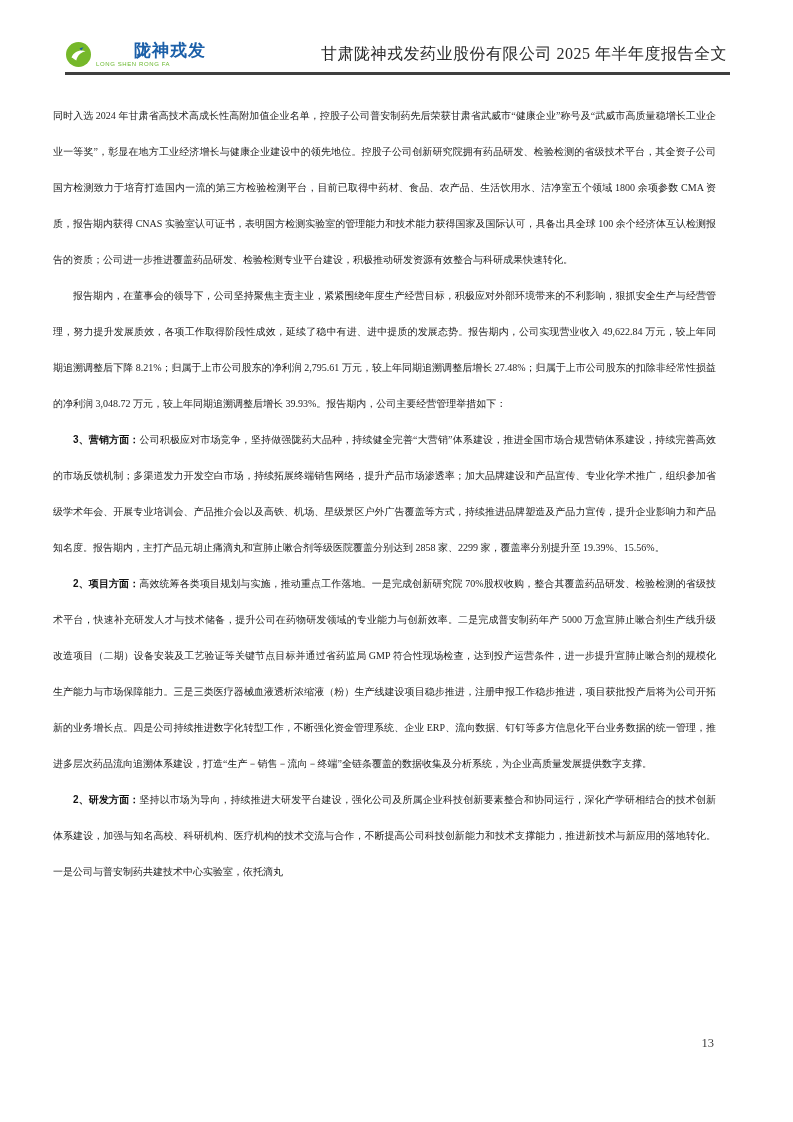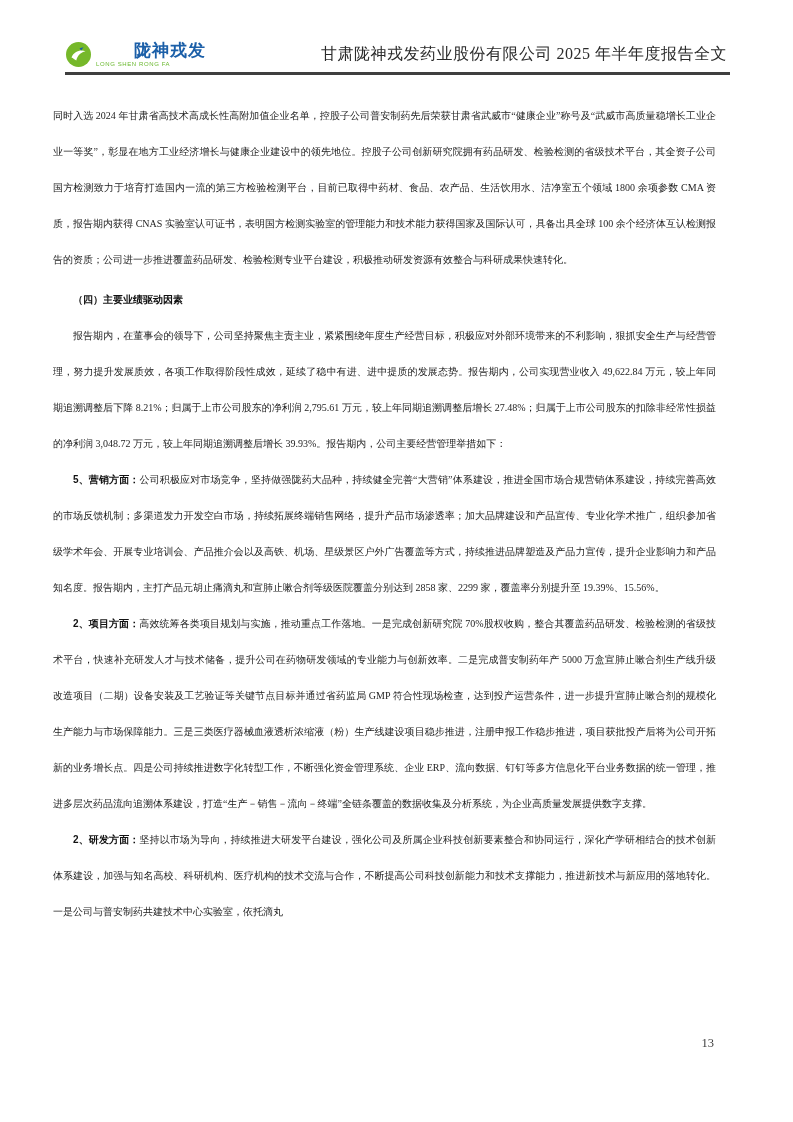--- a/index.html
+++ b/index.html
@@ -131,22 +131,21 @@
         <span class="logo-cn">陇神戎发</span>
         <span class="logo-en">LONG SHEN RONG FA</span>
       </div>
     </div>
     <div class="header-title">甘肃陇神戎发药业股份有限公司 2025 年半年度报告全文</div>
   </div>
   <div class="header-rule"></div>
 
   <div class="content">
     <p class="para-flush">同时入选 2024 年甘肃省高技术高成长性高附加值企业名单，控股子公司普安制药先后荣获甘肃省武威市“健康企业”称号及“武威市高质量稳增长工业企业一等奖”，彰显在地方工业经济增长与健康企业建设中的领先地位。控股子公司创新研究院拥有药品研发、检验检测的省级技术平台，其全资子公司国方检测致力于培育打造国内一流的第三方检验检测平台，目前已取得中药材、食品、农产品、生活饮用水、洁净室五个领域 1800 余项参数 CMA 资质，报告期内获得 CNAS 实验室认可证书，表明国方检测实验室的管理能力和技术能力获得国家及国际认可，具备出具全球 100 余个经济体互认检测报告的资质；公司进一步推进覆盖药品研发、检验检测专业平台建设，积极推动研发资源有效整合与科研成果快速转化。</p>
-    <p class="section-heading">（四）主要业绩驱动因素</p>
     <p class="para">报告期内，在董事会的领导下，公司坚持聚焦主责主业，紧紧围绕年度生产经营目标，积极应对外部环境带来的不利影响，狠抓安全生产与经营管理，努力提升发展质效，各项工作取得阶段性成效，延续了稳中有进、进中提质的发展态势。报告期内，公司实现营业收入 49,622.84 万元，较上年同期追溯调整后下降 8.21%；归属于上市公司股东的净利润 2,795.61 万元，较上年同期追溯调整后增长 27.48%；归属于上市公司股东的扣除非经常性损益的净利润 3,048.72 万元，较上年同期追溯调整后增长 39.93%。报告期内，公司主要经营管理举措如下：</p>
-    <p class="para"><span class="lead">5、营销方面：</span><span>公司积极应对市场竞争，坚持做强陇药大品种，持续健全完善“大营销”体系建设，推进全国市场合规营销体系建设，持续完善高效的市场反馈机制；多渠道发力开发空白市场，持续拓展终端销售网络，提升产品市场渗透率；加大品牌建设和产品宣传、专业化学术推广，组织参加省级学术年会、开展专业培训会、产品推介会以及高铁、机场、星级景区户外广告覆盖等方式，持续推进品牌塑造及产品力宣传，提升企业影响力和产品知名度。报告期内，主打产品元胡止痛滴丸和宣肺止嗽合剂等级医院覆盖分别达到 2858 家、2299 家，覆盖率分别提升至 19.39%、15.56%。</span></p>
+    <p class="para"><span class="lead">3、营销方面：</span><span>公司积极应对市场竞争，坚持做强陇药大品种，持续健全完善“大营销”体系建设，推进全国市场合规营销体系建设，持续完善高效的市场反馈机制；多渠道发力开发空白市场，持续拓展终端销售网络，提升产品市场渗透率；加大品牌建设和产品宣传、专业化学术推广，组织参加省级学术年会、开展专业培训会、产品推介会以及高铁、机场、星级景区户外广告覆盖等方式，持续推进品牌塑造及产品力宣传，提升企业影响力和产品知名度。报告期内，主打产品元胡止痛滴丸和宣肺止嗽合剂等级医院覆盖分别达到 2858 家、2299 家，覆盖率分别提升至 19.39%、15.56%。</span></p>
     <p class="para"><span class="lead">2、项目方面：</span><span>高效统筹各类项目规划与实施，推动重点工作落地。一是完成创新研究院 70%股权收购，整合其覆盖药品研发、检验检测的省级技术平台，快速补充研发人才与技术储备，提升公司在药物研发领域的专业能力与创新效率。二是完成普安制药年产 5000 万盒宣肺止嗽合剂生产线升级改造项目（二期）设备安装及工艺验证等关键节点目标并通过省药监局 GMP 符合性现场检查，达到投产运营条件，进一步提升宣肺止嗽合剂的规模化生产能力与市场保障能力。三是三类医疗器械血液透析浓缩液（粉）生产线建设项目稳步推进，注册申报工作稳步推进，项目获批投产后将为公司开拓新的业务增长点。四是公司持续推进数字化转型工作，不断强化资金管理系统、企业 ERP、流向数据、钉钉等多方信息化平台业务数据的统一管理，推进多层次药品流向追溯体系建设，打造“生产－销售－流向－终端”全链条覆盖的数据收集及分析系统，为企业高质量发展提供数字支撑。</span></p>
     <p class="para"><span class="lead">2、研发方面：</span><span>坚持以市场为导向，持续推进大研发平台建设，强化公司及所属企业科技创新要素整合和协同运行，深化产学研相结合的技术创新体系建设，加强与知名高校、科研机构、医疗机构的技术交流与合作，不断提高公司科技创新能力和技术支撑能力，推进新技术与新应用的落地转化。一是公司与普安制药共建技术中心实验室，依托滴丸</span></p>
   </div>
 
   <div class="page-number">13</div>
 
 </div>
 
 </body></html>

